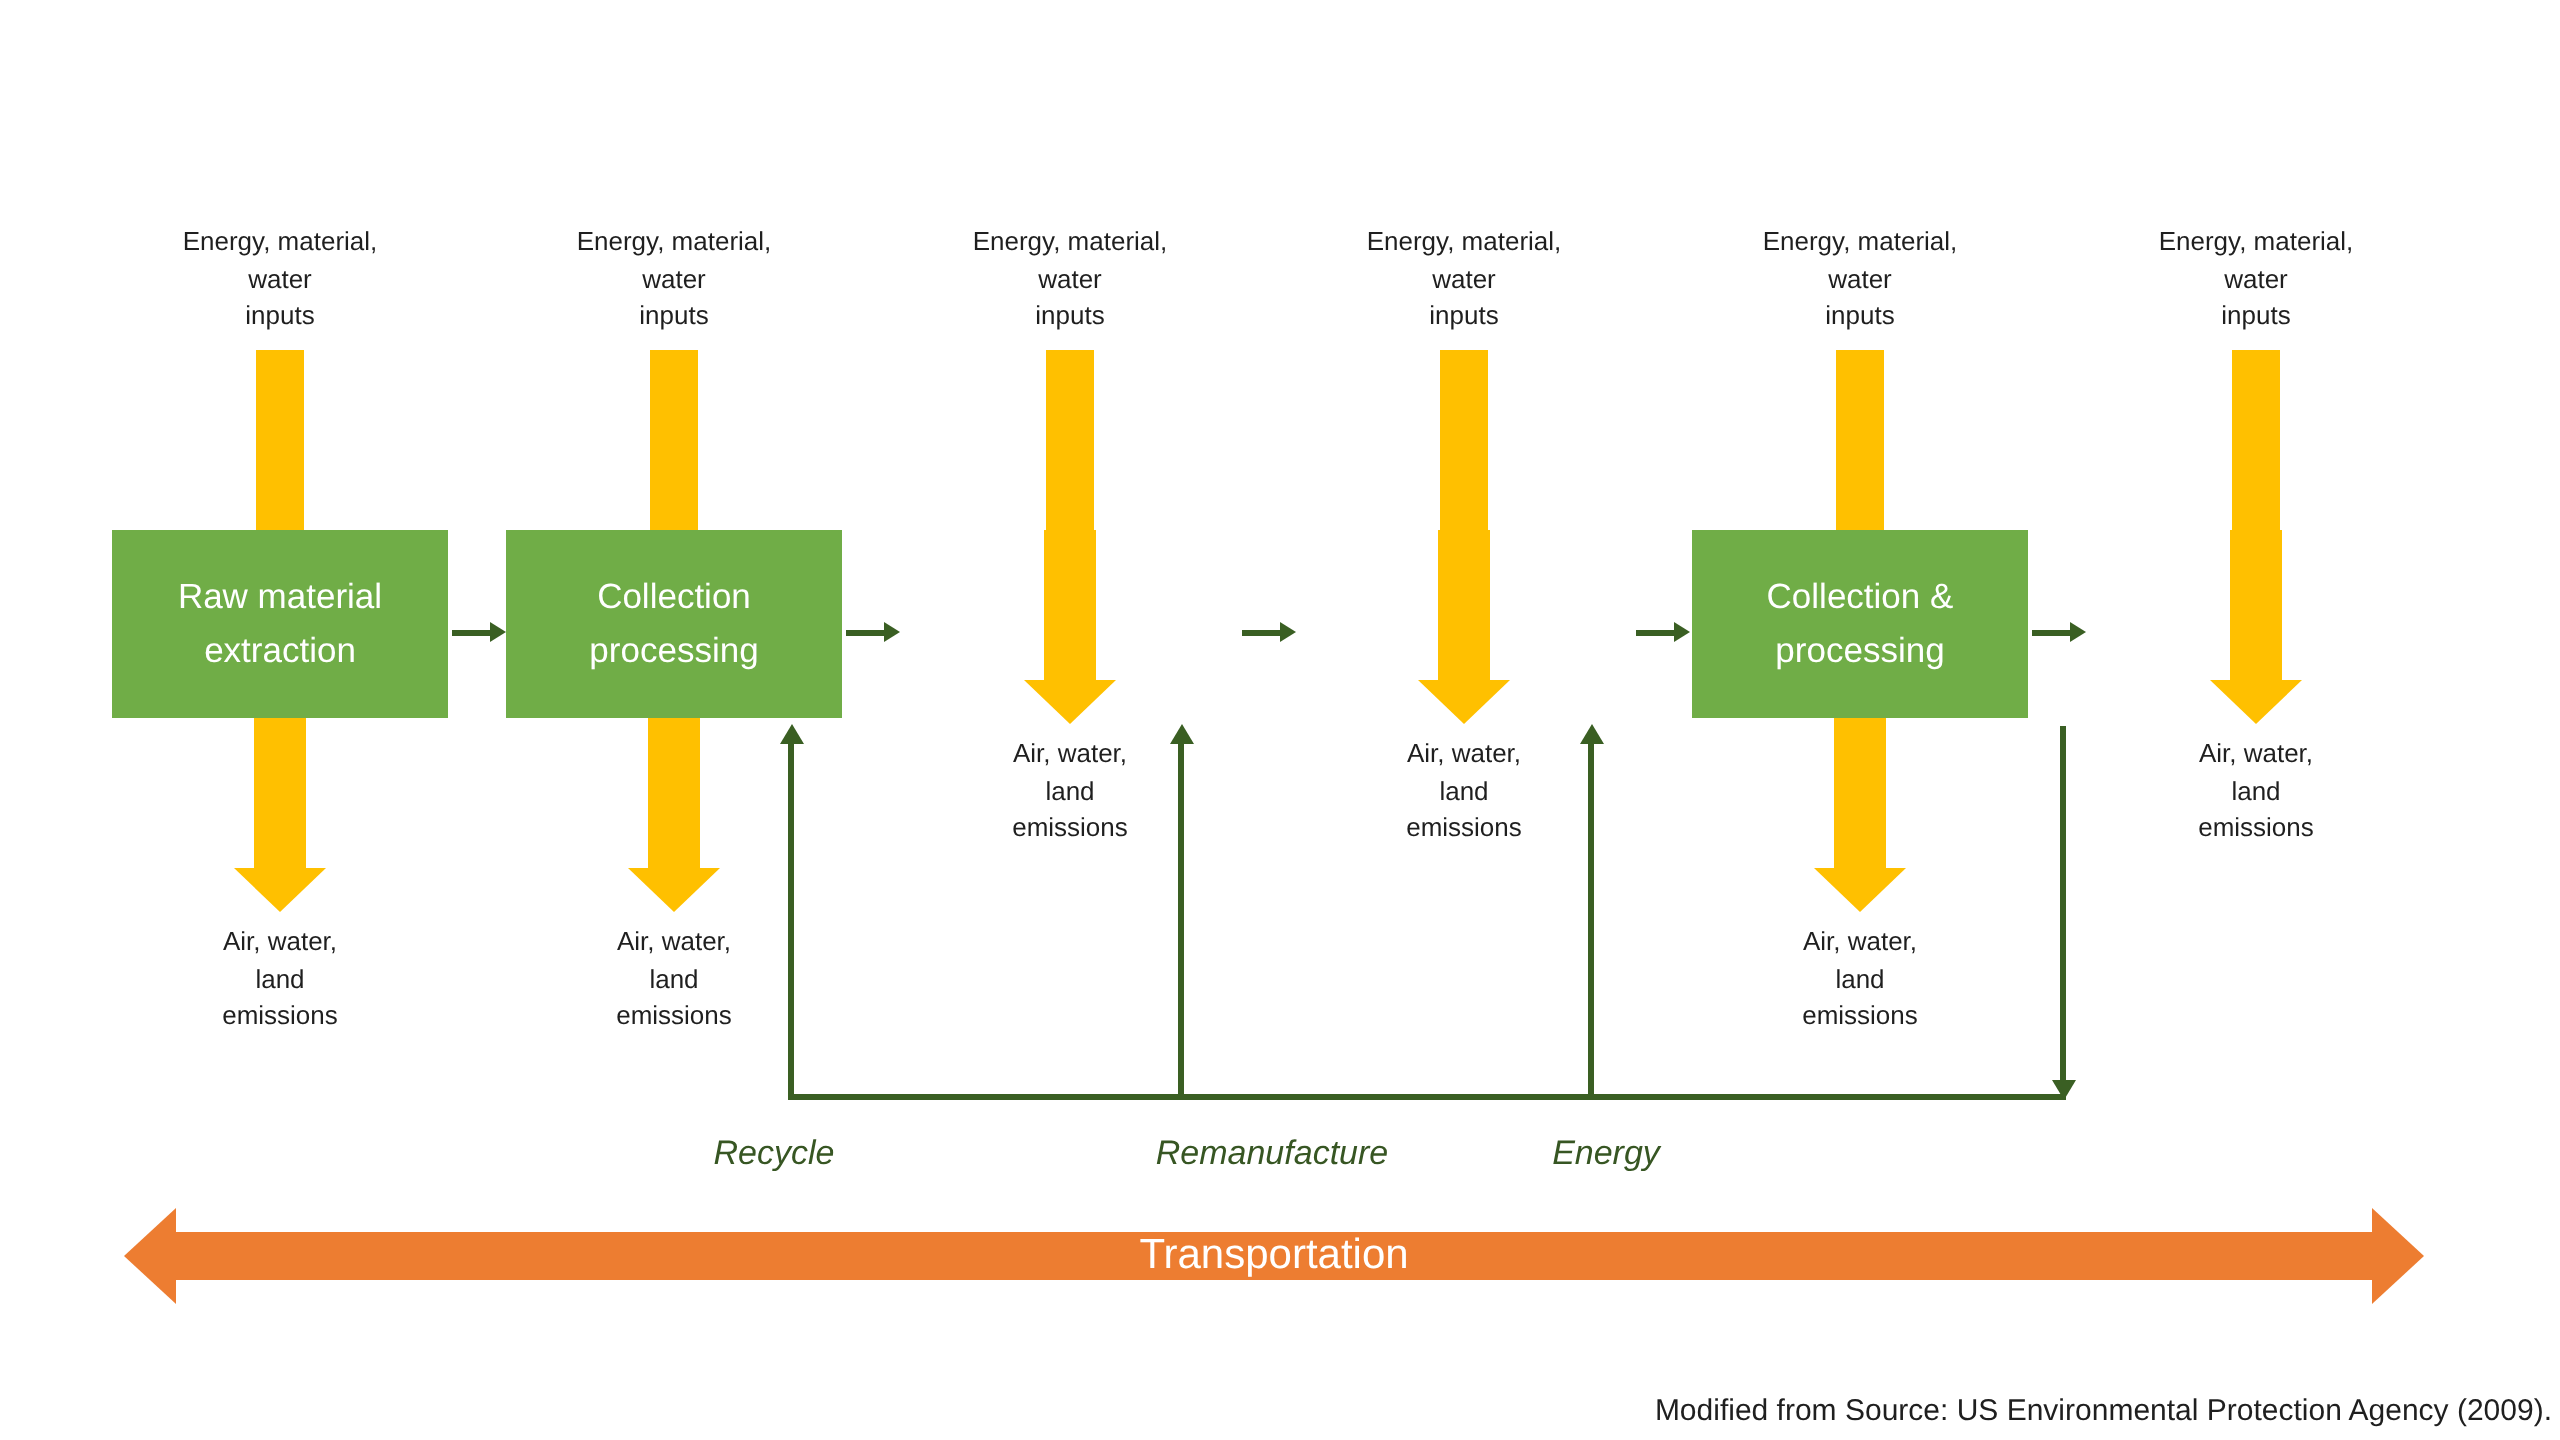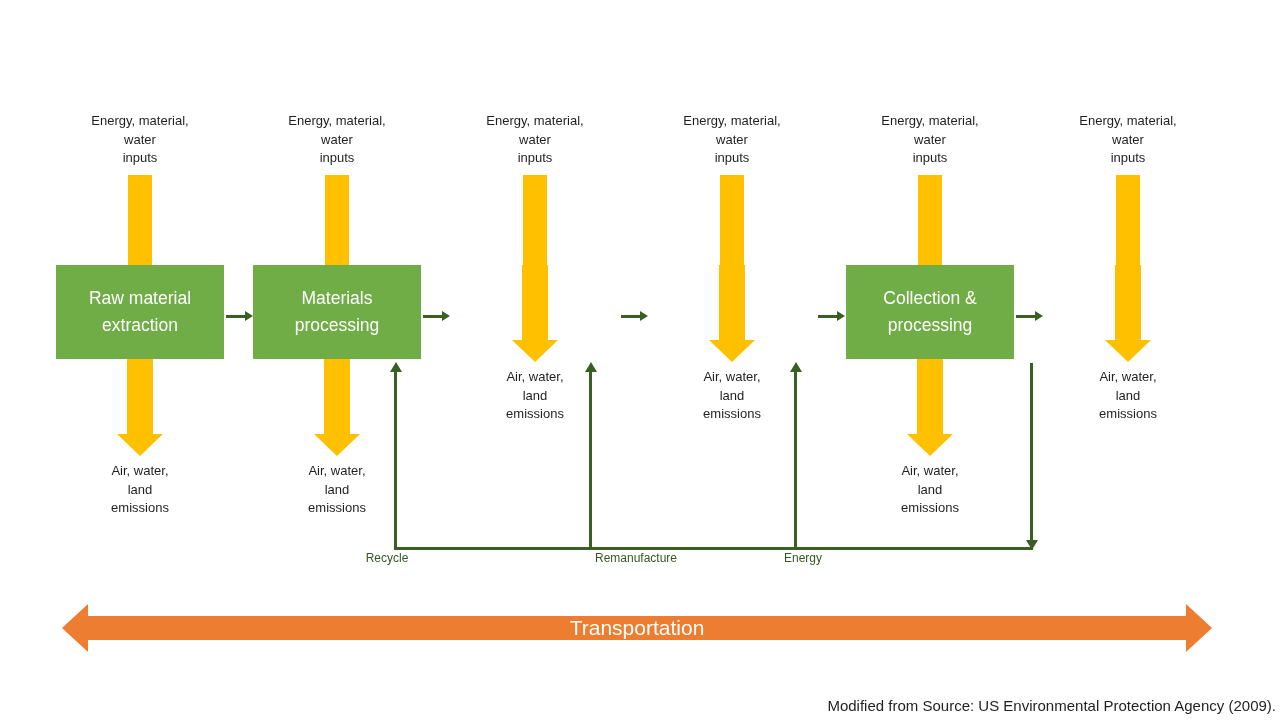--- a/index.html
+++ b/index.html
@@ -26,22 +26,22 @@
   .c-head{position:absolute;left:19px;top:0;width:0;height:0;
     border-top:5px solid transparent;border-bottom:5px solid transparent;border-left:8px solid #3A5F23;}
   
   .h-line{position:absolute;left:394px;top:547px;width:639px;height:3px;background:#3A5F23;}
   .v-arrow{position:absolute;width:13px;}
   .va-head-up{width:0;height:0;margin:0 auto;border-left:6px solid transparent;border-right:6px solid transparent;
     border-bottom:10px solid #3A5F23;}
   .va-head-down{width:0;height:0;margin:0 auto;border-left:6px solid transparent;border-right:6px solid transparent;
     border-top:10px solid #3A5F23;}
   .va-line{width:3px;height:177px;background:#3A5F23;margin:0 auto;}
-  .loop-label{position:absolute;top:551px;transform:translateX(-50%);
-    font-size:12px;color:#375623;white-space:nowrap;}
+  .loop-label{position:absolute;top:567px;transform:translateX(-50%);font-style:italic;
+    font-size:17px;color:#375623;white-space:nowrap;}
   
   .transport{position:absolute;left:62px;top:602px;width:1150px;height:52px;}
   .t-body{position:absolute;left:26px;right:26px;top:14px;height:24px;background:#ED7D31;}
   .t-head-left{position:absolute;left:0;top:2px;width:0;height:0;
     border-top:24px solid transparent;border-bottom:24px solid transparent;border-right:26px solid #ED7D31;}
   .t-head-right{position:absolute;right:0;top:2px;width:0;height:0;
     border-top:24px solid transparent;border-bottom:24px solid transparent;border-left:26px solid #ED7D31;}
   .t-label{position:absolute;inset:0;display:flex;align-items:center;justify-content:center;
     color:#ffffff;font-size:21px;}
   
@@ -64,21 +64,21 @@
     <div class="ml out-label">Air, water,
 land
 emissions</div>
   </div>
 
   <div class="col" style="left:253px;">
     <div class="ml in-label">Energy, material,
 water
 inputs</div>
     <div class="in-shaft"></div>
-    <div class="stage-box">Materials
+    <div class="stage-box">Collection
 processing</div>
     <div class="out-shaft"></div>
     <div class="out-head"></div>
     <div class="ml out-label">Air, water,
 land
 emissions</div>
   </div>
 
   <div class="col" style="left:451px;">
     <div class="ml in-label">Energy, material,

